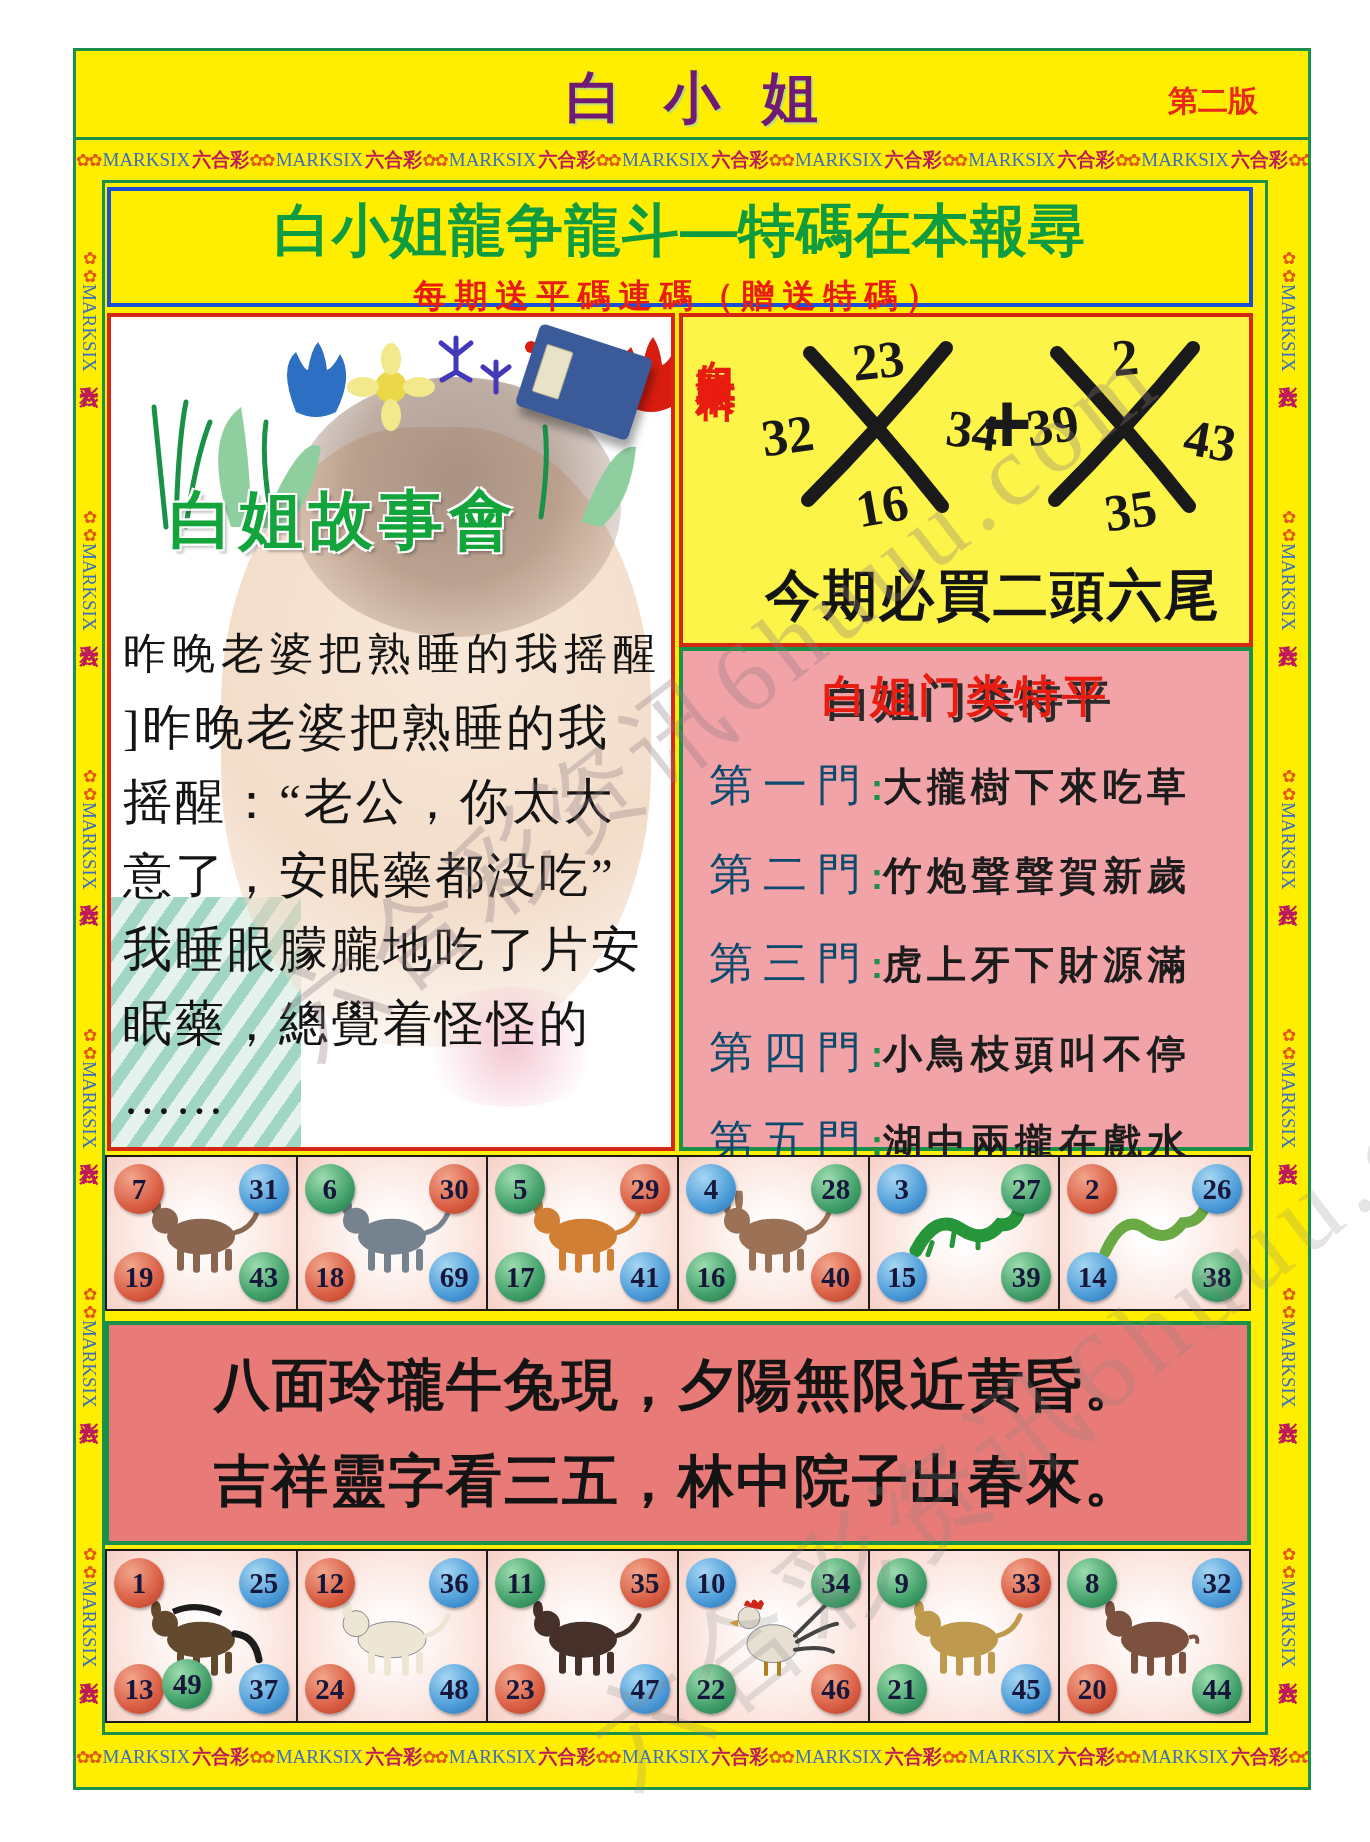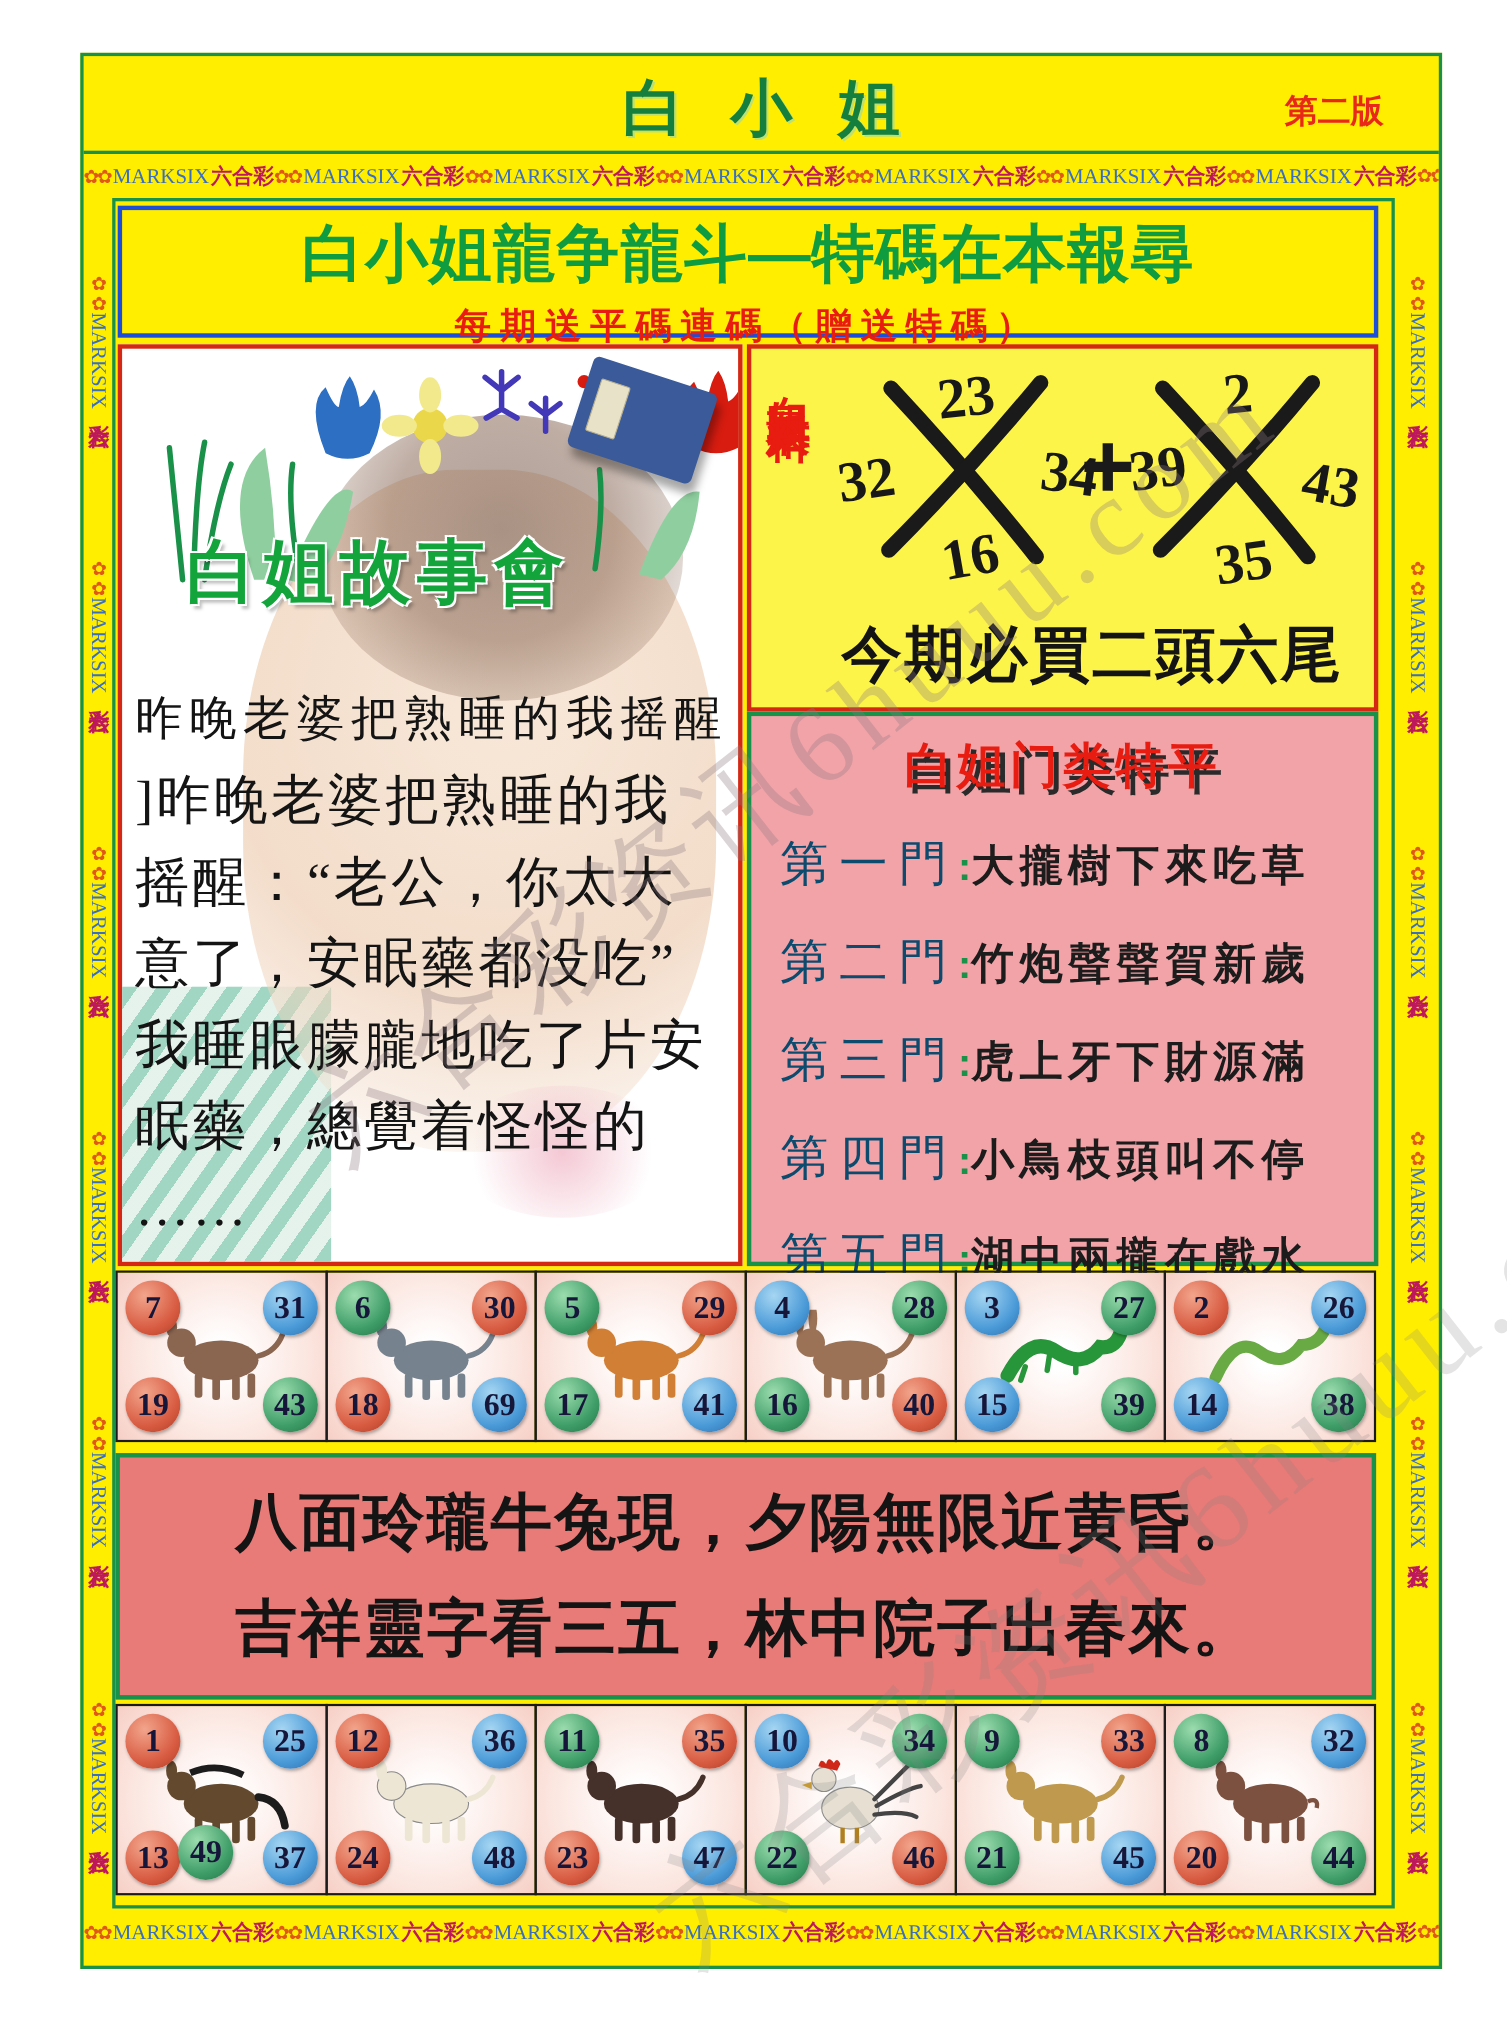--- a/index.html
+++ b/index.html
@@ -4,21 +4,21 @@
 <style>
   html,body{margin:0;padding:0;background:#ffffff;}
   #page{position:relative;width:1370px;height:1842px;background:#ffffff;overflow:hidden;
         font-family:"Liberation Sans",sans-serif;}
   
   #frame{position:absolute;left:73px;top:48px;width:1232px;height:1736px;
          background:#ffee00;border:3px solid #1a9148;}
   
   #title-bar{position:absolute;left:0;top:0;right:0;height:86px;border-bottom:3px solid #1a9148;}
   #page-title{position:absolute;left:0;right:0;top:10px;text-align:center;
-      font-size:56px;font-weight:bold;color:#15803d;letter-spacing:42px;text-indent:42px;
+      font-size:56px;font-weight:bold;color:#701a75;letter-spacing:42px;text-indent:42px;
       text-shadow:2px 2px 0 #bfe070;}
   #edition{position:absolute;right:50px;top:30px;font-size:30px;color:#e82818;font-weight:bold;
       font-family:"Liberation Serif",serif;}
   
   .strip{position:absolute;display:flex;overflow:hidden;}
   #strip-top{left:0;right:0;top:89px;height:40px;flex-direction:row;justify-content:space-around;align-items:center;}
   #strip-bottom{left:0;right:0;bottom:10px;height:40px;flex-direction:row;justify-content:space-around;align-items:center;}
   #strip-left{left:0;top:129px;bottom:52px;width:26px;flex-direction:column;justify-content:space-around;align-items:center;}
   #strip-right{right:0;top:129px;bottom:52px;width:40px;flex-direction:column;justify-content:space-around;align-items:center;}
   .ms-item{white-space:nowrap;font-size:19px;}

